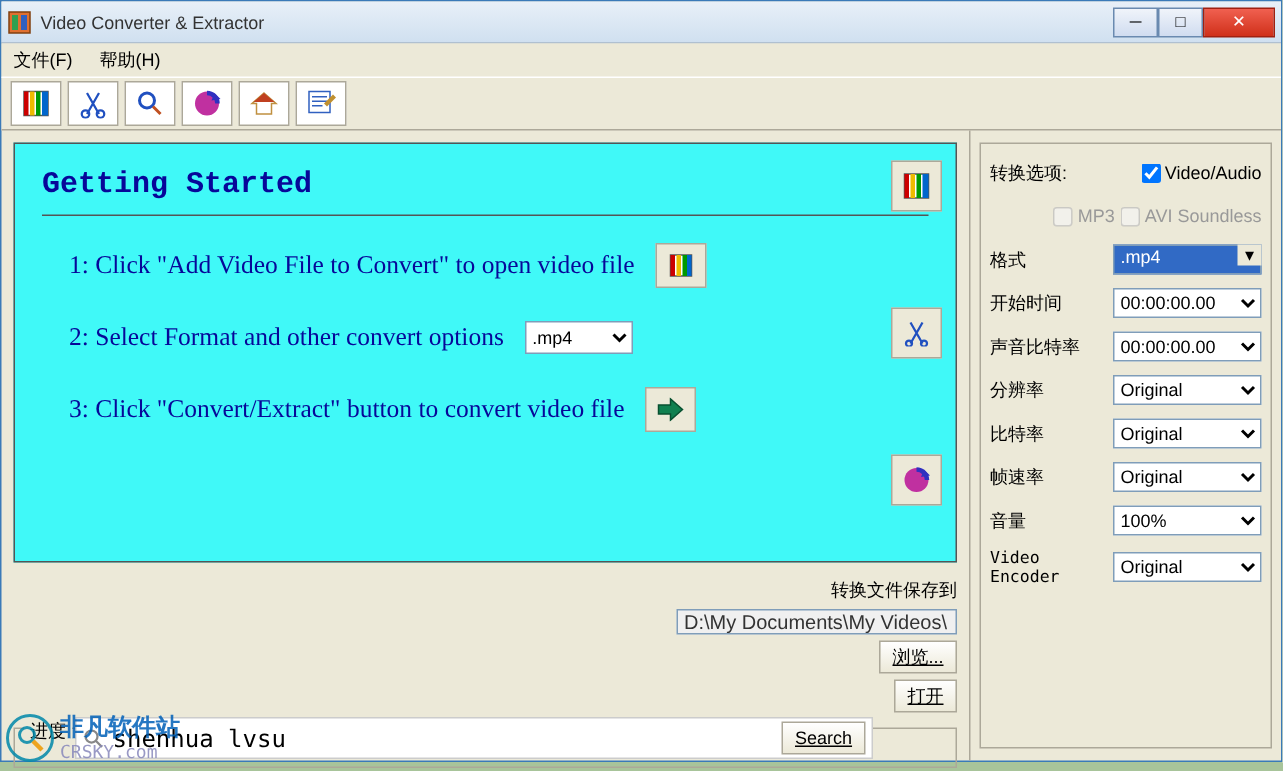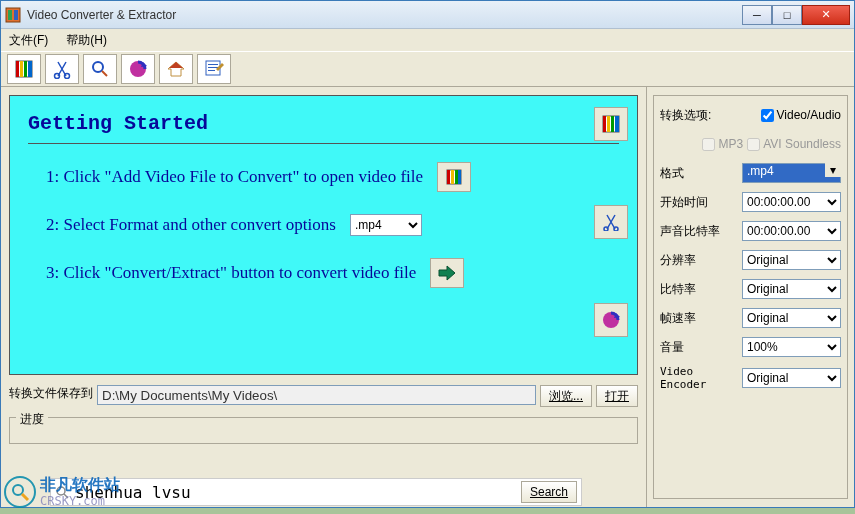--- a/index.html
+++ b/index.html
@@ -19,21 +19,21 @@
 .leftpane { flex: 1; padding: 8px; position: relative; }
 .cyanbox { background: #40f9f8; border: 1px solid #555; padding: 16px 18px 22px 18px; position: relative; height: 280px; }
 .gs-title { font-family: Liberation Mono, monospace; font-size: 20px; font-weight: bold; color: #070799; margin-bottom: 8px; }
 .gs-hr { border-top: 1px solid #555; margin-bottom: 18px; }
 .step { font-family: "Times New Roman", serif; font-size: 17px; color: #070799; display: flex; align-items: center; margin-bottom: 22px; padding-left: 18px; }
 .step span.txt { flex: 0 0 auto; }
 .stepbtn { width: 34px; height: 30px; border: 1px solid #aca899; background: #ece9d8; display: flex; align-items: center; justify-content: center; margin-left: 14px; cursor: pointer; }
 .stepsel { width: 72px; height: 22px; font-size: 12px; margin-left: 14px; background: #fff; border: 1px solid #7f9db9; }
 .sidebtns { position: absolute; right: 10px; top: 12px; width: 34px; display: flex; flex-direction: column; gap: 64px; }
 .sbtn { width: 34px; height: 34px; border: 1px solid #aca899; background: #ece9d8; display: flex; align-items: center; justify-content: center; cursor: pointer; }
-.pathrow { display: flex; align-items: flex-start; gap: 4px; margin-top: 10px; }
+.pathrow { display: flex; align-items: flex-end; gap: 4px; margin-top: 10px; flex-direction: column; }
 .pathlabel { white-space: nowrap; }
 .pathinput { flex: 1; height: 20px; background: #f0f0f0; border: 1px solid #7f9db9; padding: 0 4px; color: #333; }
 .btn { height: 22px; padding: 0 8px; border: 1px solid #aca899; background: linear-gradient(#fff,#ece9d8); cursor: pointer; font-size: 12px; text-decoration: underline; }
 .progress { margin-top: 10px; border: 1px solid #aca899; padding: 4px 6px; }
 .progress .plabel { position: relative; top: -11px; background: #ece9d8; padding: 0 4px; width: fit-content; }
 .progress .pstatus { margin-top: -8px; }
 .rightpane { width: 208px; border-left: 1px solid #aca899; padding: 8px 6px; }
 .rp-group { border: 1px solid #aca899; height: 100%; padding: 8px 6px; background: #ece9d8; }
 .rp-row { display: flex; align-items: center; margin-bottom: 7px; min-height: 22px; gap: 4px; }
 .rp-label { width: 78px; }

